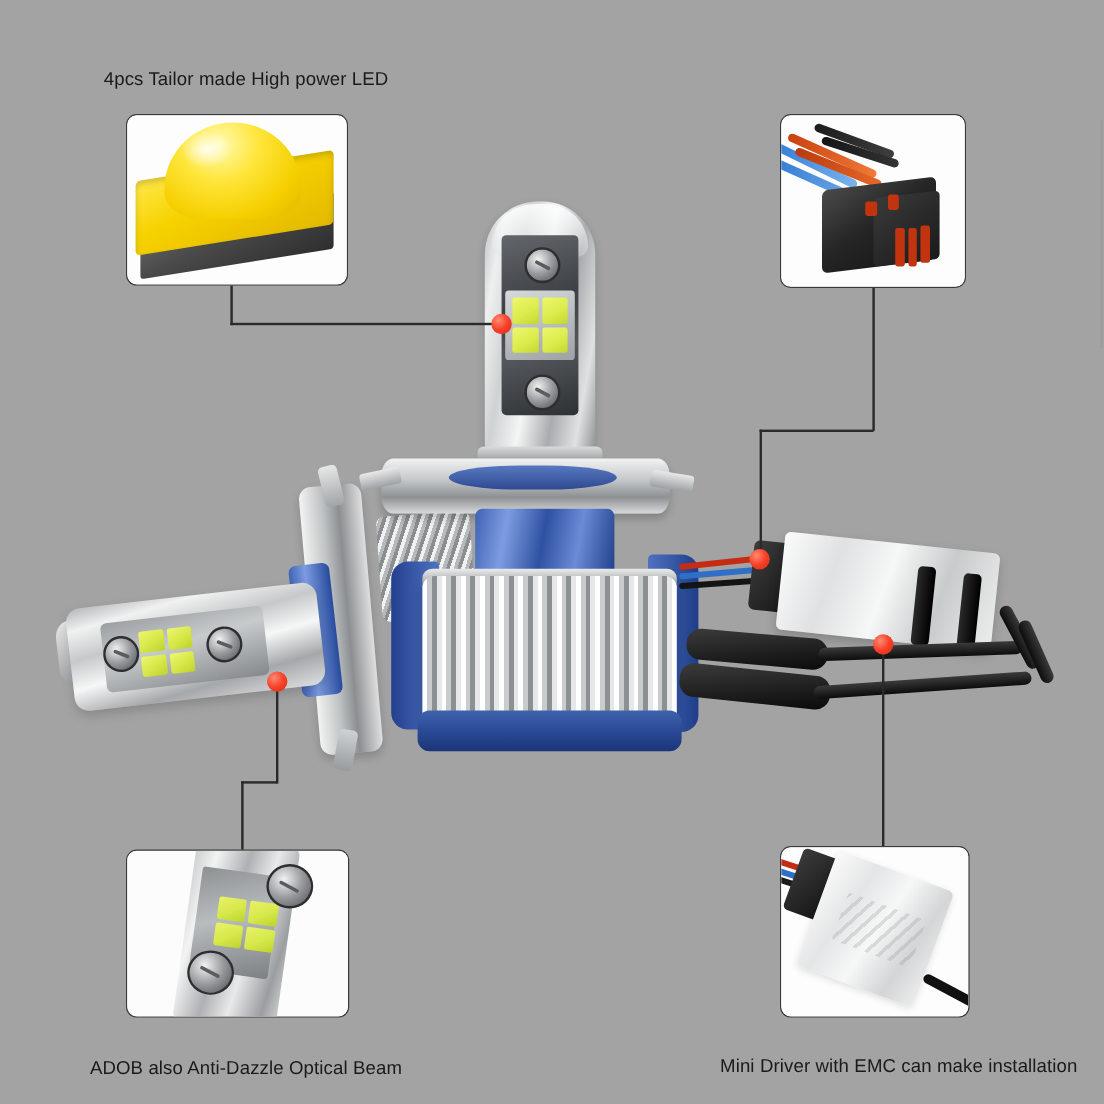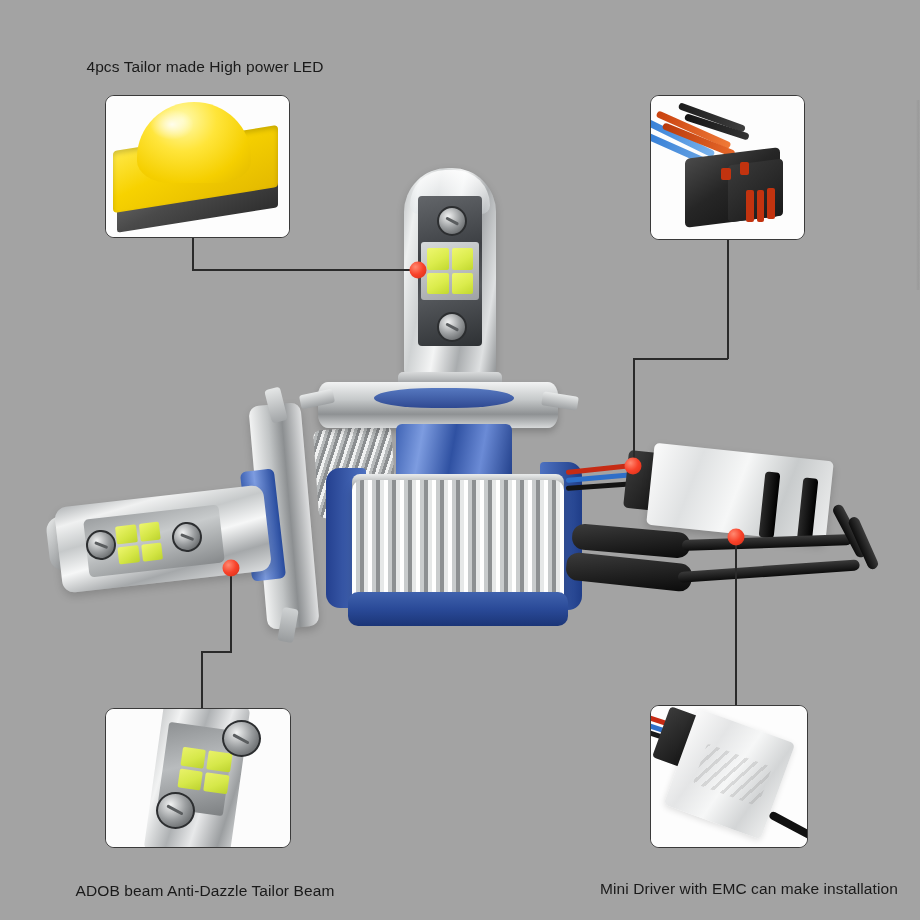--- a/index.html
+++ b/index.html
@@ -304,21 +304,21 @@
 
 <div id="stage">
 
   <div class="caption" style="left:55px;top:34px;width:300px;">
     <div>4pcs Tailor made High power LED</div>
     <div>chips Total 35W 3500LM</div>
   </div>
 
 
   <div class="caption" style="left:45px;top:858px;width:320px;">
-    <div>ADOB beam Anti-Dazzle Tailor Beam</div>
+    <div>ADOB also Anti-Dazzle Optical Beam</div>
   </div>
 
   <div class="caption" style="left:570px;top:856px;width:358px;">
     <div>Mini Driver with EMC can make installation</div>
     
   </div>
 
   <div class="callout-box" style="left:105px;top:95px;width:185px;height:143px;">
     <div class="callout-inner">
       <div class="chipwrap">

